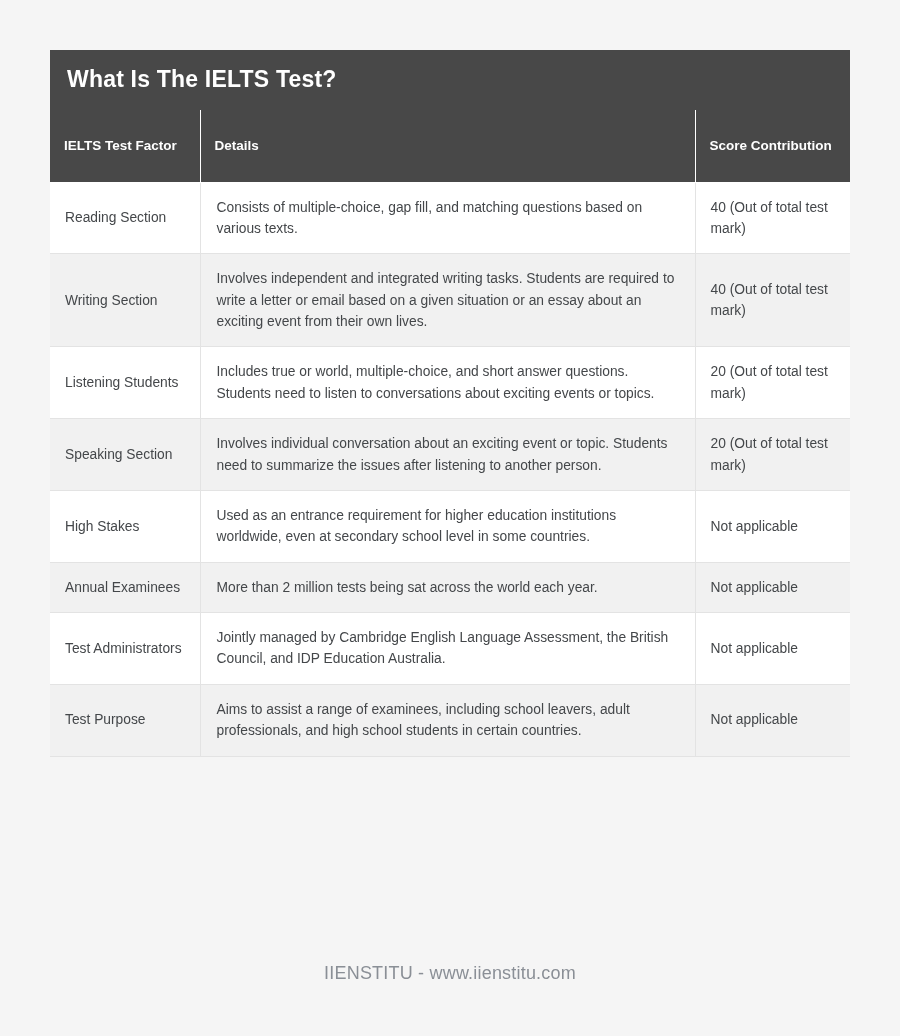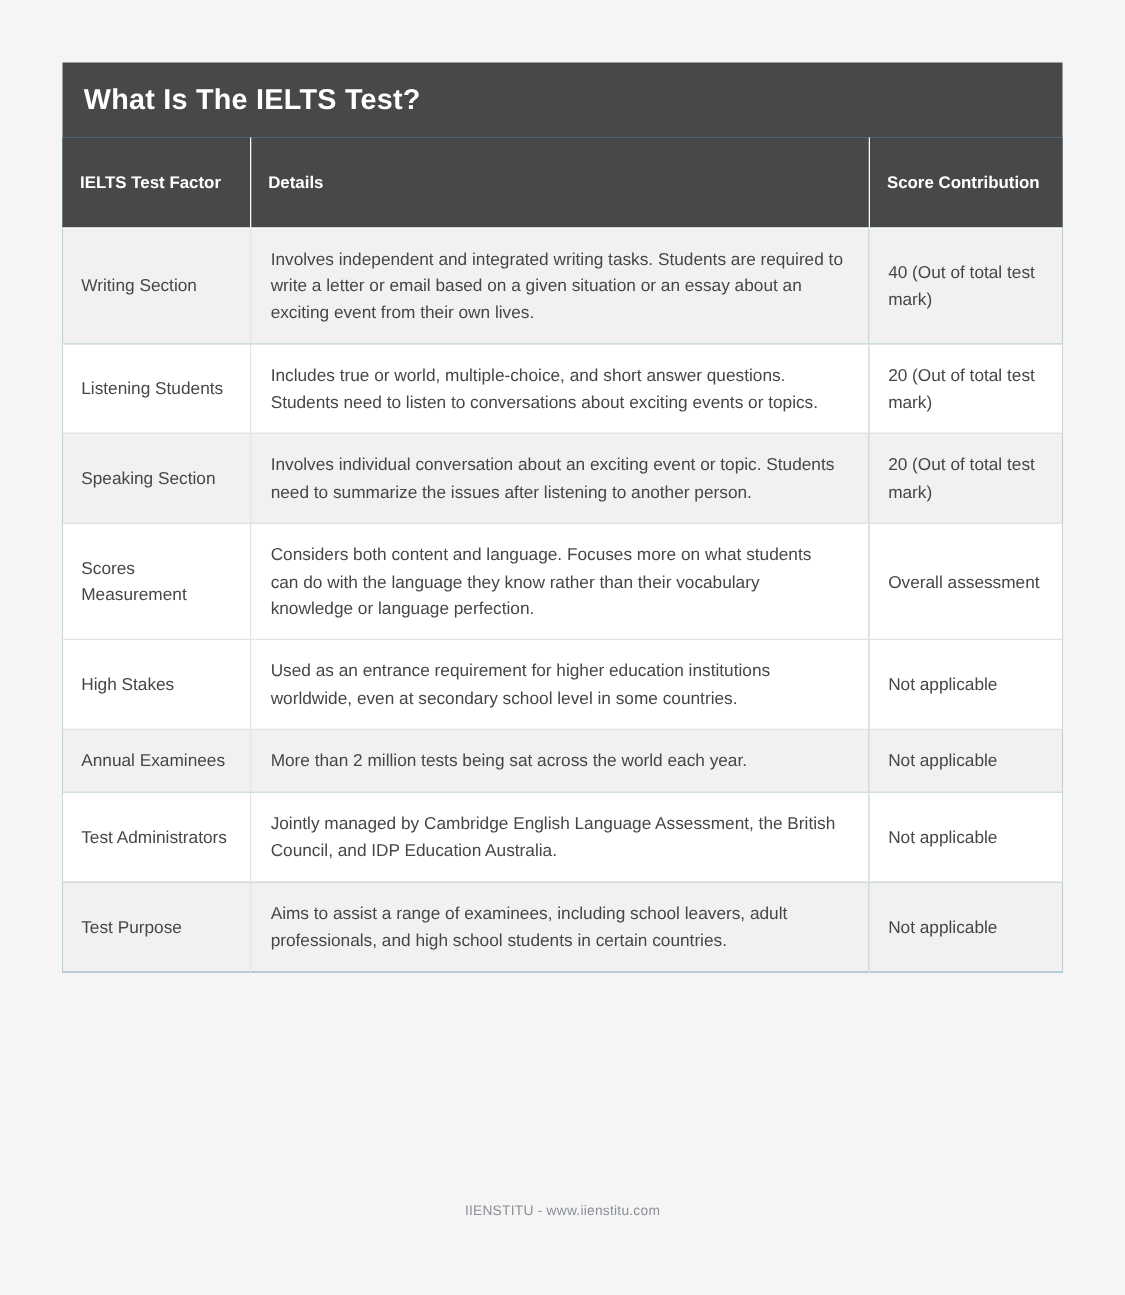--- a/index.html
+++ b/index.html
@@ -86,21 +86,21 @@
   tbody td.factor  { padding-left: 15px; }
   tbody td.details { padding-left: 16px; padding-right: 20px; }
   tbody td.score   { padding-left: 15px; }
 
   .footer {
     position: absolute;
     left: 0;
     top: 963px;
     width: 900px;
     text-align: center;
-    font-size: 11px;
+    font-size: 18px;
     color: #8a8f96;
     letter-spacing: 0.2px;
   }
 </style>
 </head>
 <body>
 
 <div class="page">
 
   <div class="table-wrap">
@@ -116,39 +116,39 @@
         <col class="c3">
       </colgroup>
       <thead>
         <tr>
           <th>IELTS Test Factor</th>
           <th>Details</th>
           <th>Score Contribution</th>
         </tr>
       </thead>
       <tbody id="table-body">
+          <tr class="odd">
+            <td class="factor">Reading Section</td>
+            <td class="details">Consists of multiple-choice, gap fill, and matching questions based on various texts.</td>
+            <td class="score">40 (Out of total test mark)</td>
+          </tr>
           <tr class="even">
             <td class="factor">Writing Section</td>
             <td class="details">Involves independent and integrated writing tasks. Students are required to write a letter or email based on a given situation or an essay about an exciting event from their own lives.</td>
             <td class="score">40 (Out of total test mark)</td>
           </tr>
           <tr class="odd">
             <td class="factor">Listening Students</td>
             <td class="details">Includes true or world, multiple-choice, and short answer questions. Students need to listen to conversations about exciting events or topics.</td>
             <td class="score">20 (Out of total test mark)</td>
           </tr>
           <tr class="even">
             <td class="factor">Speaking Section</td>
             <td class="details">Involves individual conversation about an exciting event or topic. Students need to summarize the issues after listening to another person.</td>
             <td class="score">20 (Out of total test mark)</td>
-          </tr>
-          <tr class="odd">
-            <td class="factor">Scores Measurement</td>
-            <td class="details">Considers both content and language. Focuses more on what students can do with the language they know rather than their vocabulary knowledge or language perfection.</td>
-            <td class="score">Overall assessment</td>
           </tr>
           <tr class="odd">
             <td class="factor">High Stakes</td>
             <td class="details">Used as an entrance requirement for higher education institutions worldwide, even at secondary school level in some countries.</td>
             <td class="score">Not applicable</td>
           </tr>
           <tr class="even">
             <td class="factor">Annual Examinees</td>
             <td class="details">More than 2 million tests being sat across the world each year.</td>
             <td class="score">Not applicable</td>

